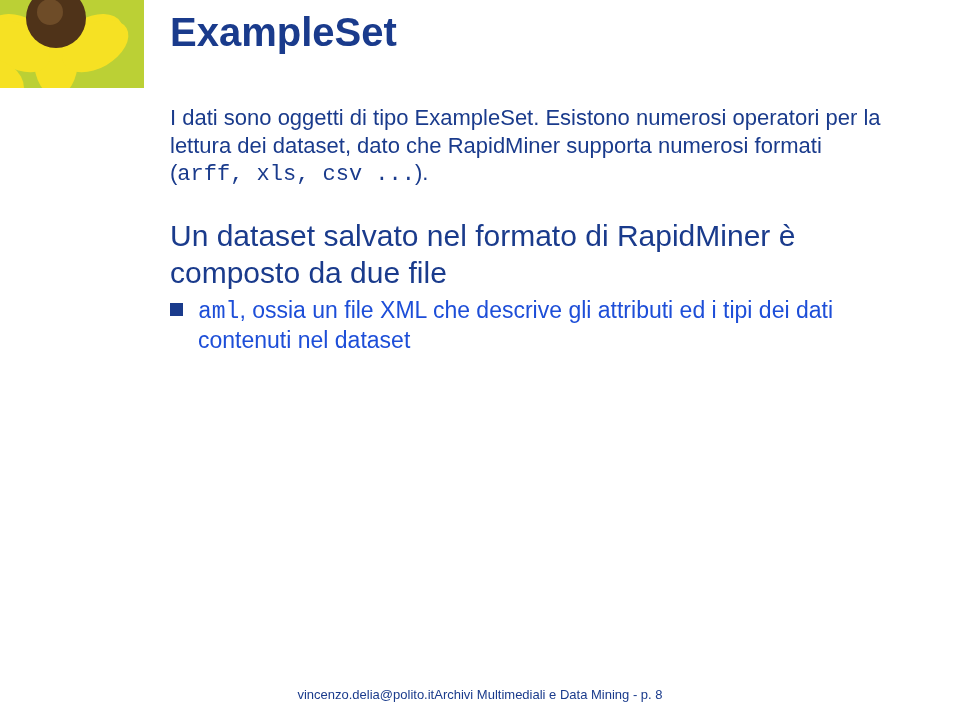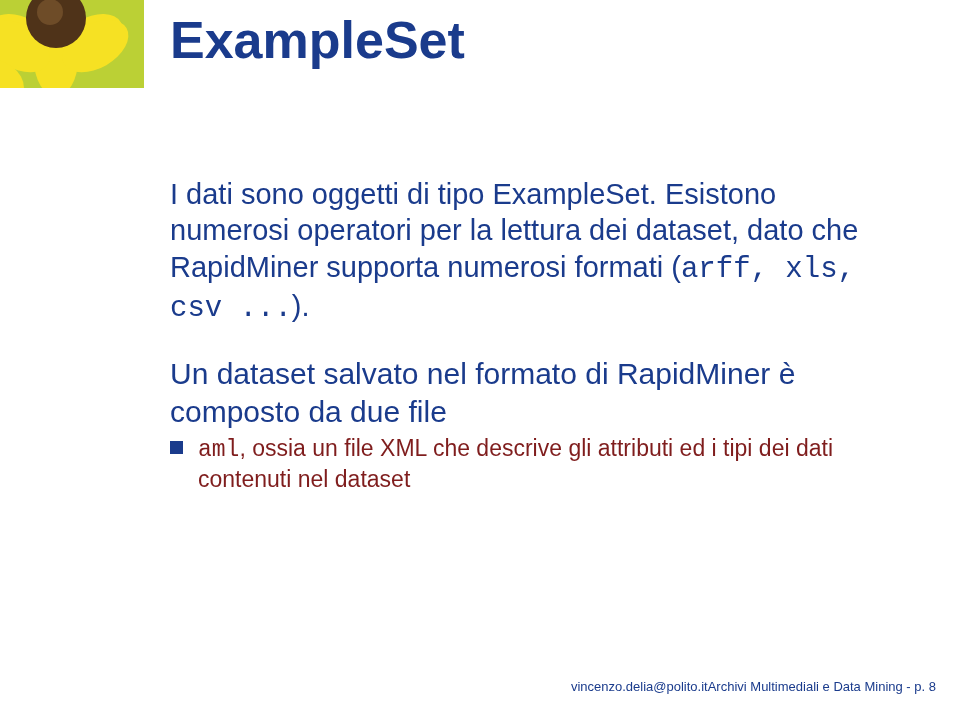--- a/index.html
+++ b/index.html
@@ -17,65 +17,65 @@
     height: 110px;
     overflow: hidden;
     opacity: 0.97;
   }
   .page {
     position: relative;
     padding: 10px 60px 0 170px;
   }
   .title {
     color: #1a3b8c;
-    font-size: 52px;
+    font-size: 40px;
     font-weight: bold;
     font-family: Arial, Helvetica, sans-serif;
-    margin-bottom: 106px;
+    margin-bottom: 49px;
   }
   .para {
     color: #1a3b8c;
-    font-size: 29px;
+    font-size: 22px;
     line-height: 1.25;
     font-family: Arial, Helvetica, sans-serif;
     margin-bottom: 28px;
   }
   .mono {
     font-family: "Courier New", Courier, monospace;
   }
   .list-block { margin-bottom: 28px; }
   .list-intro {
     color: #1a3b8c;
     font-size: 30px;
     line-height: 1.25;
     margin-bottom: 4px;
   }
   .list-item {
-    color: #7f1d1d;
+    color: #1d4ed8;
     font-size: 23px;
     line-height: 1.25;
     padding-left: 28px;
     position: relative;
     margin-bottom: 4px;
   }
   .list-item .bullet {
     position: absolute;
     left: 0;
     top: 7px;
     width: 13px;
     height: 13px;
     background: #1a3b8c;
   }
   .footer {
     position: absolute;
-    bottom: 28px;
+    bottom: 20px;
     left: 24px;
     right: 24px;
     display: flex;
-    justify-content: flex-end;
+    justify-content: center;
     font-family: Arial, Helvetica, sans-serif;
     font-size: 13px;
     color: #1a3b8c;
   }
 </style>
 </head>
 <body>
 
 <div class="flower-deco">
   <svg viewBox="0 0 160 110" width="160" height="110">

